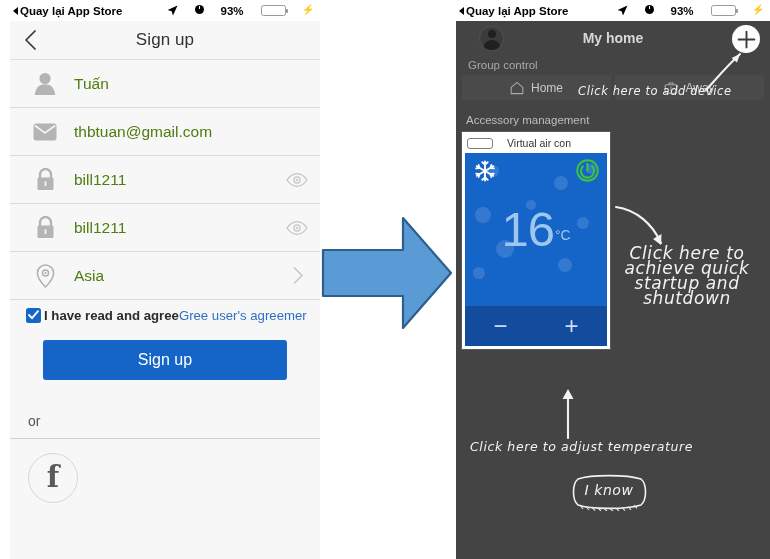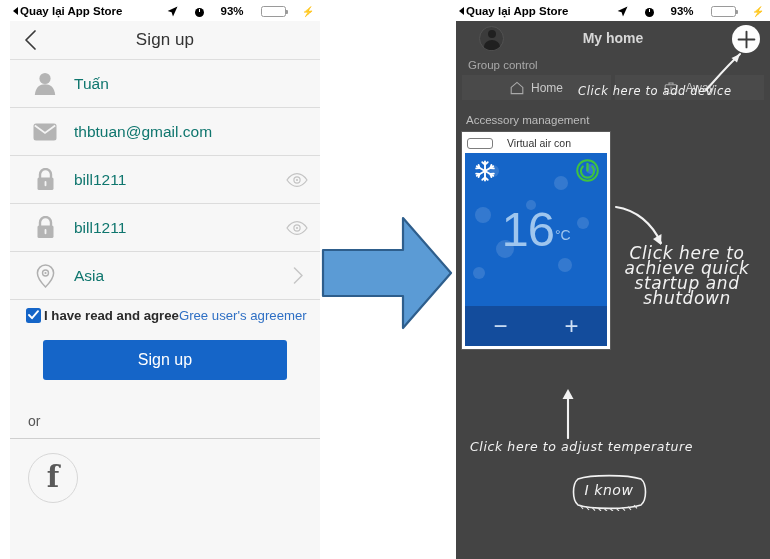--- a/index.html
+++ b/index.html
@@ -72,21 +72,21 @@
     left: 0; right: 0;
     text-align: center;
     font-size: 12px;
     font-weight: bold;
     letter-spacing: -0.2px;
     pointer-events: none;
   }
   .sb-right {
     margin-left: auto;
     display: flex;
-    align-items: flex-end;
+    align-items: flex-start;
     gap: 17px;
     white-space: nowrap;
     z-index: 2;
   }
   .loc-arrow {
     width: 11px; height: 11px;
     position: relative;
     display: inline-block;
   }
   .loc-arrow svg { display:block; }
@@ -167,21 +167,21 @@
     width: 26px;
     height: 26px;
     flex: 0 0 26px;
     margin-right: 16px;
     display: flex;
     align-items: center;
     justify-content: center;
   }
   .form-row .fval {
     font-size: 15.5px;
-    color: #0f766e;
+    color: #4d7c0f;
     flex: 1 1 auto;
     white-space: nowrap;
     overflow: hidden;
   }
   .eye {
     width: 22px; height: 14px;
     flex: 0 0 22px;
     opacity: .55;
   }
   .chev-right {

